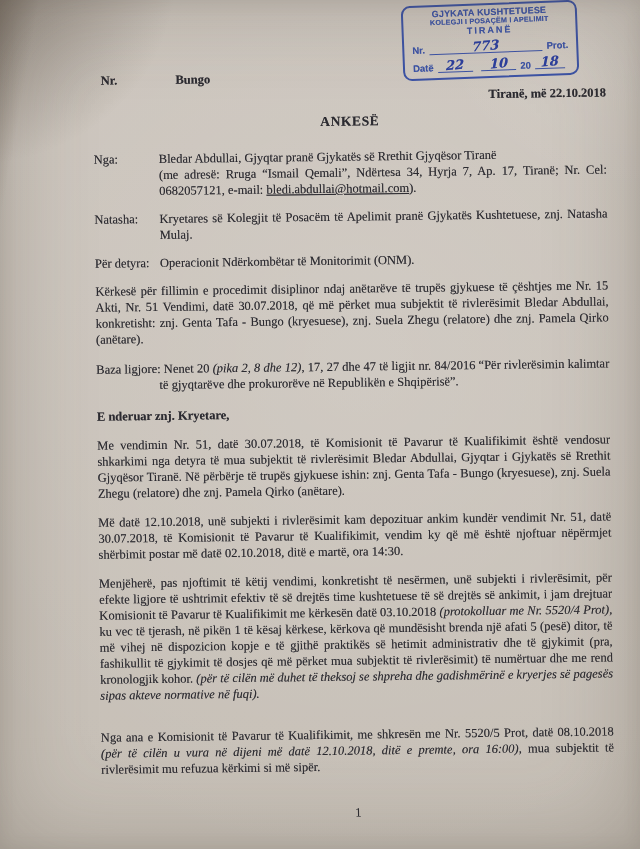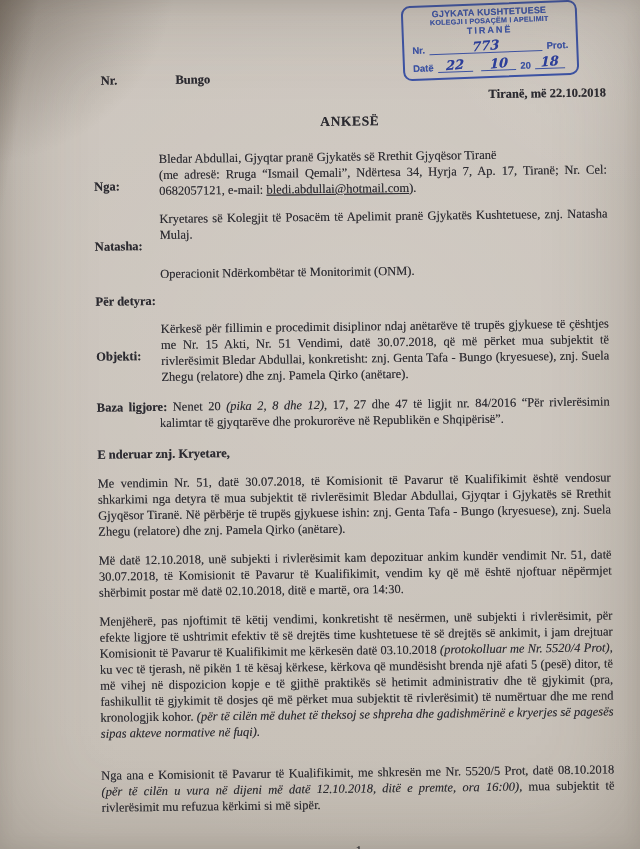--- a/index.html
+++ b/index.html
@@ -49,24 +49,24 @@
     display:inline-block;transform:rotate(-3deg) skewX(-6deg);position:relative;top:3px;
   }
   .yr{align-self:flex-end;position:relative;top:1px;}
   
   .nrprot{display:flex;gap:58px;font-weight:bold;margin-left:8px;}
   .place-date{text-align:right;font-weight:bold;margin-top:2px;}
   .title{text-align:center;font-weight:bold;font-size:13.5px;letter-spacing:0.6px;margin-top:10px;}
   
   .fields{margin-top:19px;}
   .field{display:flex;margin-bottom:12px;text-align:justify;}
-  .flabel{flex:0 0 65px;font-weight:bold;margin-top:27px;}
+  .flabel{flex:0 0 65px;font-weight:normal;}
   .fvalue{flex:1;}
   .baza{padding-left:63px;text-indent:-63px;text-align:justify;margin:14px 0 0;}
-  .baza b{font-weight:bold;}
+  .baza b{font-weight:normal;}
   .salutation{font-weight:bold;margin:15px 0 13px;}
   p.body{margin:0 0 13px;text-align:justify;}
   p.body.last{margin-top:26px;}
   .it{font-style:italic;}
   .u{text-decoration:underline;}
   .pagenum{text-align:center;margin-top:30px;}
 </style>
 </head>
 <body>
 
@@ -108,21 +108,20 @@
     </div>
     <div class="field">
       <span class="flabel">Natasha:</span>
       <span class="fvalue">Kryetares së Kolegjit të Posacëm të Apelimit pranë Gjykatës Kushtetuese, znj. Natasha Mulaj.</span>
     </div>
     <div class="field">
       <span class="flabel">Për detyra:</span>
       <span class="fvalue">Operacionit Ndërkombëtar të Monitorimit (ONM).</span>
     </div>
     <div class="field">
-      <span class="flabel">Objekti:</span>
       <span class="fvalue">Kërkesë për fillimin e procedimit disiplinor ndaj anëtarëve të trupës gjykuese të çështjes me Nr. 15 Akti, Nr. 51 Vendimi, datë 30.07.2018, që më përket mua subjektit të rivlerësimit Bledar Abdullai, konkretisht: znj. Genta Tafa - Bungo (kryesuese), znj. Suela Zhegu (relatore) dhe znj. Pamela Qirko (anëtare).</span>
     </div>
     <div class="baza"><b>Baza ligjore:</b><span> Nenet 20 </span><span class="it">(pika 2, 8 dhe 12)</span><span>, 17, 27 dhe 47 të ligjit nr. 84/2016 “Për rivlerësimin kalimtar të gjyqtarëve dhe prokurorëve në Republikën e Shqipërisë”.</span></div>
   </div>
 
   <div class="salutation">E nderuar znj. Kryetare,</div>
 
   <p class="body">Me vendimin Nr. 51, datë 30.07.2018, të Komisionit të Pavarur të Kualifikimit është vendosur shkarkimi nga detyra të mua subjektit të rivlerësimit Bledar Abdullai, Gjyqtar i Gjykatës së Rrethit Gjyqësor Tiranë. Në përbërje të trupës gjykuese ishin: znj. Genta Tafa - Bungo (kryesuese), znj. Suela Zhegu (relatore) dhe znj. Pamela Qirko (anëtare).</p>
   <p class="body">Më datë 12.10.2018, unë subjekti i rivlerësimit kam depozituar ankim kundër vendimit Nr. 51, datë 30.07.2018, të Komisionit të Pavarur të Kualifikimit, vendim ky që më është njoftuar nëpërmjet shërbimit postar më datë 02.10.2018, ditë e martë, ora 14:30.</p>
   <p class="body"><span>Menjëherë, pas njoftimit të këtij vendimi, konkretisht të nesërmen, unë subjekti i rivlerësimit, për efekte ligjore të ushtrimit efektiv të së drejtës time kushtetuese të së drejtës së ankimit, i jam drejtuar Komisionit të Pavarur të Kualifikimit me kërkesën datë 03.10.2018 </span><span class="it">(protokolluar me Nr. 5520/4 Prot)</span><span>, ku vec të tjerash, në pikën 1 të kësaj kërkese, kërkova që mundësisht brenda një afati 5 (pesë) ditor, të më vihej në dispozicion kopje e të gjithë praktikës së hetimit administrativ dhe të gjykimit (pra, fashikullit të gjykimit të dosjes që më përket mua subjektit të rivlerësimit) të numërtuar dhe me rend kronologjik kohor. </span><span class="it">(për të cilën më duhet të theksoj se shpreha dhe gadishmërinë e kryerjes së pagesës sipas akteve normative në fuqi).</span></p>

